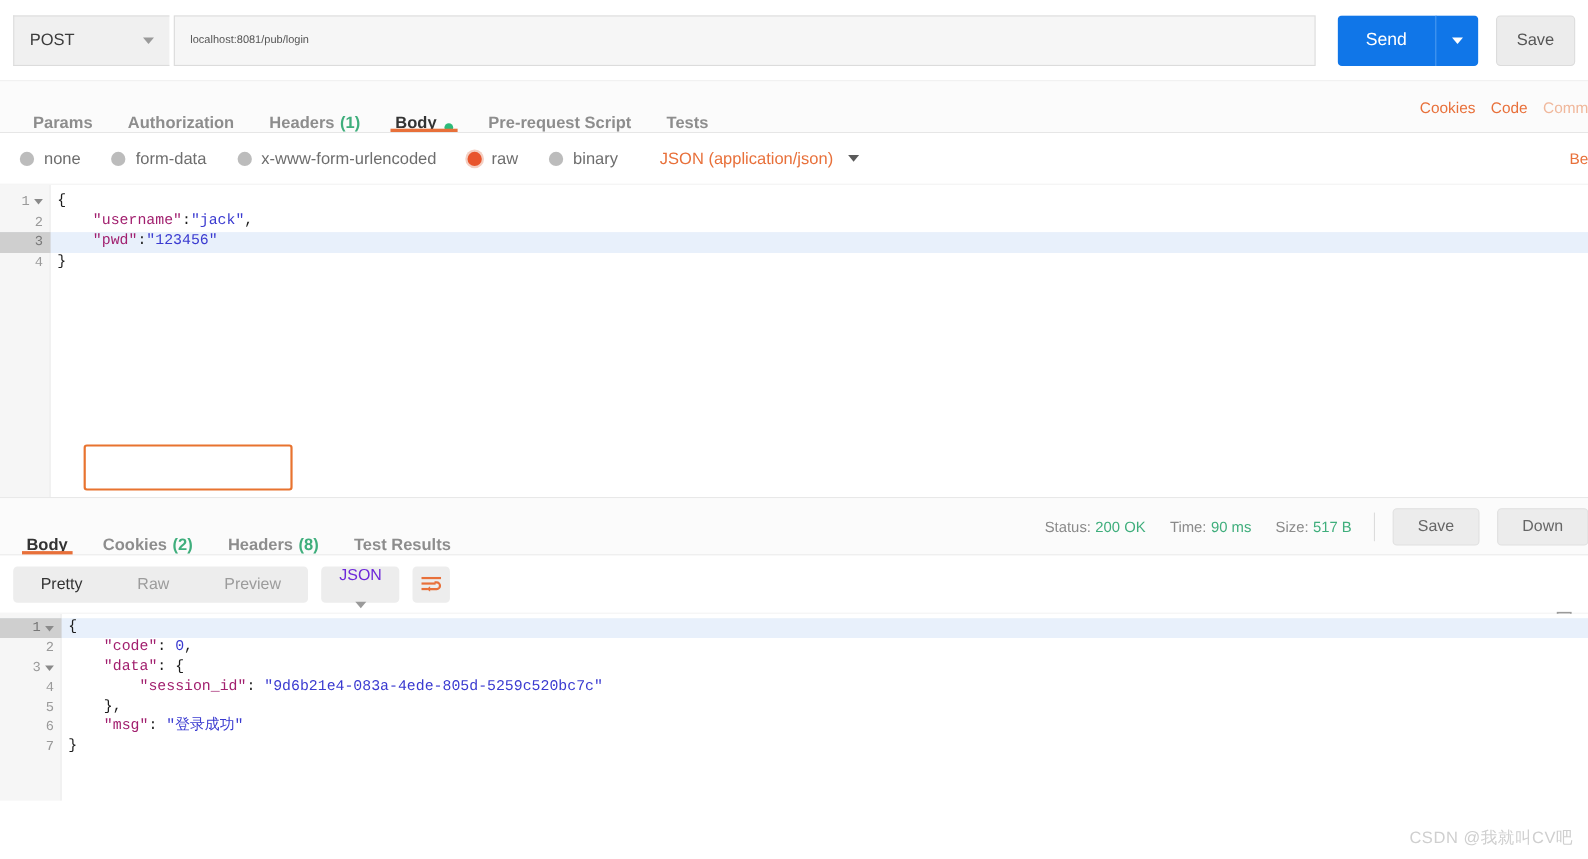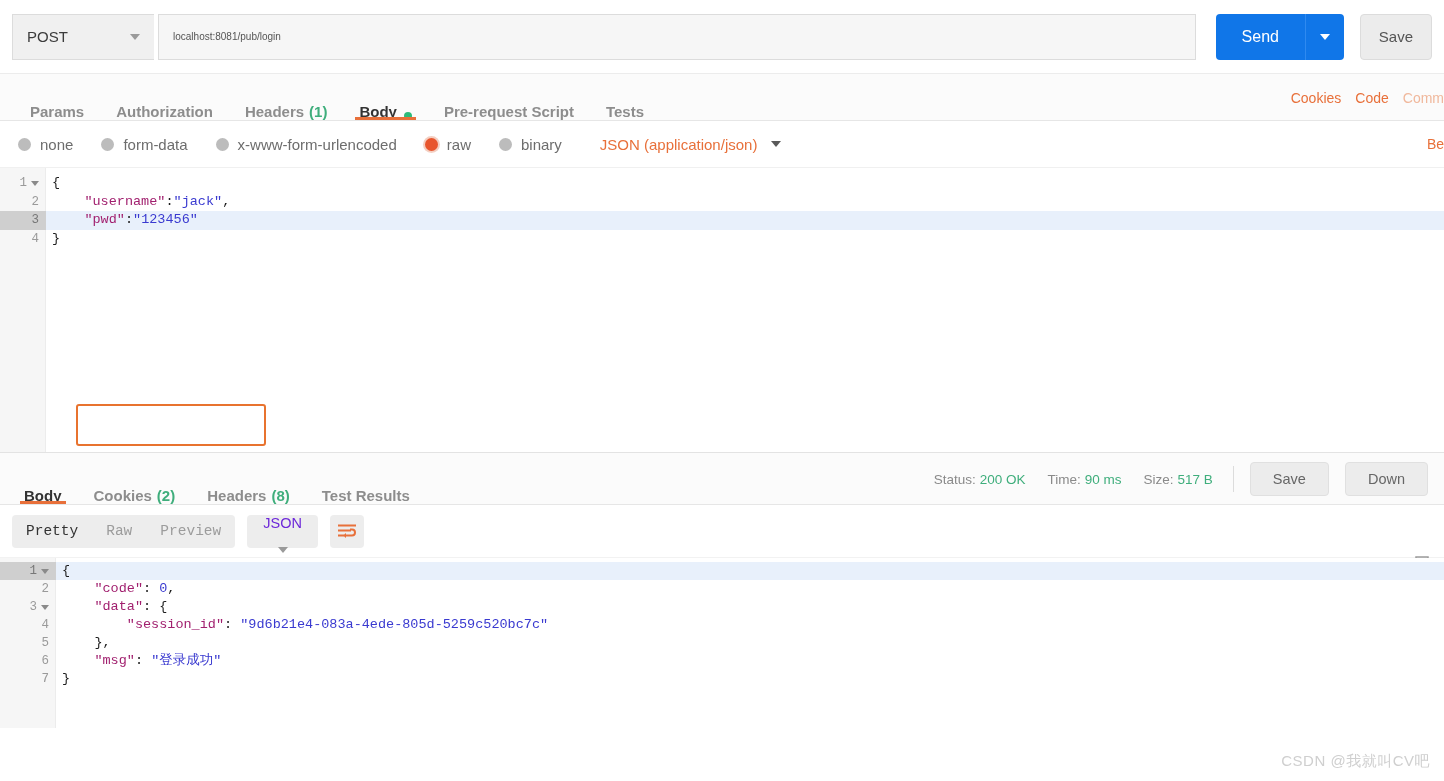--- a/index.html
+++ b/index.html
@@ -289,21 +289,21 @@
     background: #fbfbfb;
     border-bottom: 1px solid #e6e6e6;
     display: flex;
     align-items: stretch;
     padding: 0 8px;
     position: relative;
   }
   .resp-tabs .tab { font-size: 15px; }
   .resp-meta {
     position: absolute;
-    right: 16px; top: 0; height: 52px;
+    right: 0px; top: 0; height: 52px;
     display: flex; align-items: center;
     gap: 0;
     font-size: 13.5px;
     color: #8a8a8a;
   }
   .meta-item { margin-left: 22px; white-space: nowrap; }
   .meta-val { color: #3fae7c; margin-left: 4px; }
   .meta-div {
     width: 1px; height: 26px;
     background: #dcdcdc;
@@ -335,24 +335,23 @@
   .seg-group {
     display: flex;
     background: #ededed;
     border-radius: 4px;
     height: 33px;
     align-items: stretch;
     overflow: hidden;
   }
   .seg {
     display: flex; align-items: center;
-    padding: 0 14px;
+    padding: 0 25px;
     font-size: 14.5px;
     color: #9c9c9c;
-    font-family: Liberation Mono, monospace;
   }
   .seg.active { color: #333; }
   .sel-group {
     display: flex; align-items: center;
     background: #ededed;
     border-radius: 4px;
     height: 33px;
     padding: 0 16px;
     margin-left: 12px;
     font-size: 14.5px;

